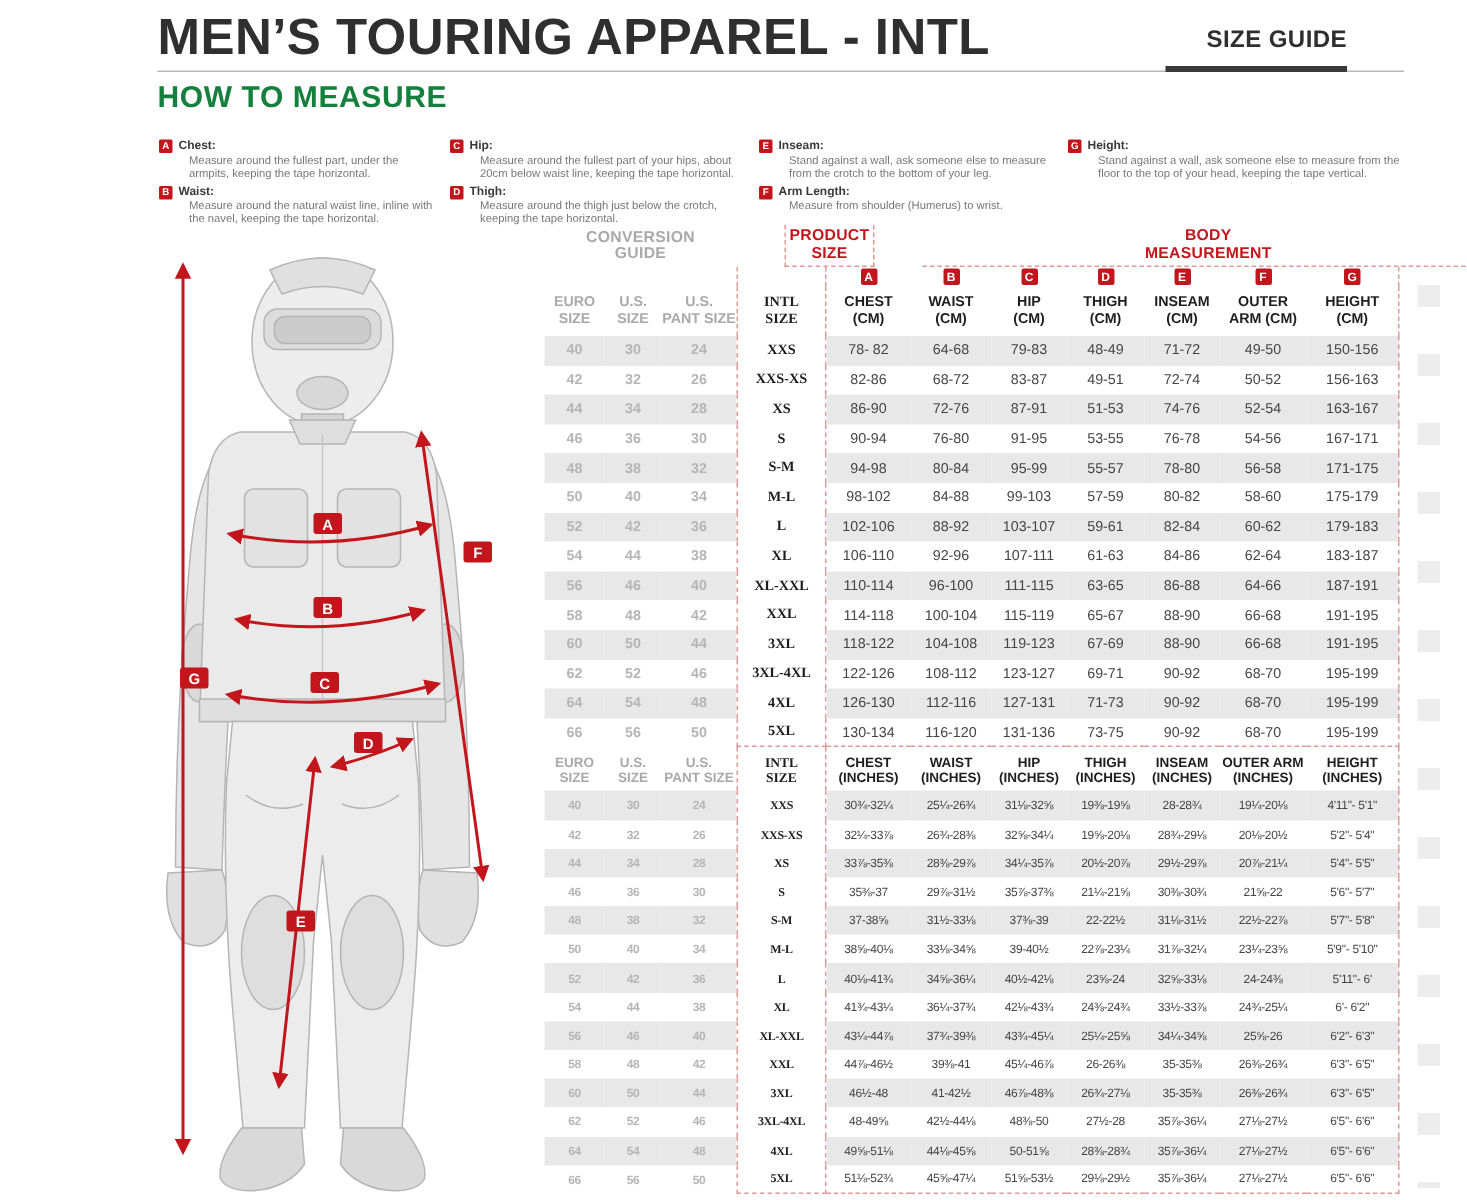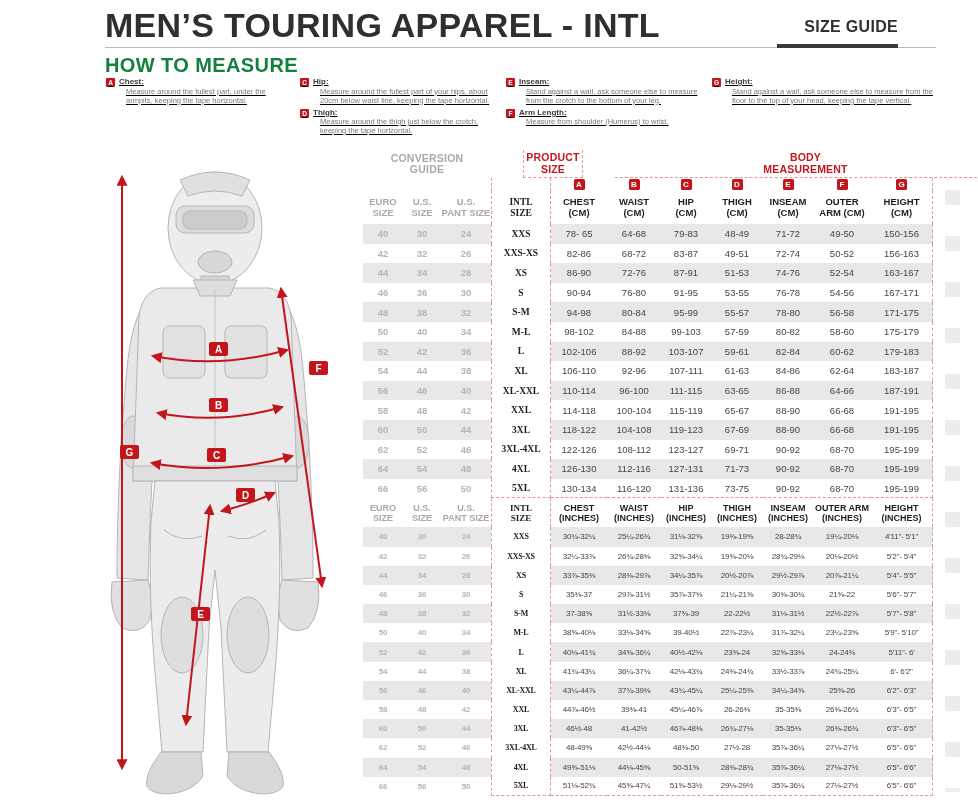--- a/index.html
+++ b/index.html
@@ -15,21 +15,21 @@
   .page{position:relative;width:978px;height:800px;background:#fff;overflow:hidden;}
 
   
   .title{position:absolute;left:105px;top:6px;font-size:34px;font-weight:800;letter-spacing:.3px;color:var(--ink);}
   .size-guide{position:absolute;right:80px;top:18px;font-size:16px;font-weight:800;color:var(--ink);letter-spacing:.3px;}
   .hdr-rule{position:absolute;left:105px;right:42px;top:47px;border-top:1px solid #b9b9b9;}
   .sg-bar{position:absolute;right:80px;top:44px;width:121px;height:4px;background:#3a3a3a;}
 
   
   .htm-heading{position:absolute;left:105px;top:54px;font-size:20px;font-weight:800;color:#15803d;letter-spacing:.4px;}
-  .legend{position:absolute;left:106px;top:77px;right:36px;display:grid;grid-template-columns:186px 198px 198px auto;column-gap:8px;text-decoration:underline;}
+  .legend{position:absolute;left:106px;top:92px;right:36px;display:grid;grid-template-columns:186px 198px 198px auto;column-gap:8px;}
   .legend-item{display:grid;grid-template-columns:13px 1fr;margin-bottom:3px;}
   .lbadge{width:9px;height:9px;background:var(--red);color:#fff;font-size:6.5px;font-weight:700;display:flex;align-items:center;justify-content:center;border-radius:1px;margin-top:1px;}
   .lname{font-size:8px;font-weight:700;color:#3a3a3a;line-height:9.5px;}
   .ltext{font-size:7.5px;color:#777;line-height:9px;padding-left:7px;}
 
   
   .figure{position:absolute;left:60px;top:150px;width:300px;height:650px;}
 
   
   .checker{position:absolute;right:18px;top:190px;bottom:8px;width:15px;
@@ -77,20 +77,27 @@
   <div class="sg-bar"></div>
 
   <div class="htm-heading">HOW TO MEASURE</div>
   <div class="legend">
       <div class="legend-col">
         <div class="legend-item">
           <div class="lbadge">A</div>
           <div class="">
             <div class="lname">Chest:</div>
             <div class="ltext">Measure around the fullest part, under the armpits, keeping the tape horizontal.</div>
+          </div>
+        </div>
+        <div class="legend-item">
+          <div class="lbadge">B</div>
+          <div class="">
+            <div class="lname">Waist:</div>
+            <div class="ltext">Measure around the natural waist line, inline with the navel, keeping the tape horizontal.</div>
           </div>
         </div>
       </div>
       <div class="legend-col">
         <div class="legend-item">
           <div class="lbadge">C</div>
           <div class="">
             <div class="lname">Hip:</div>
             <div class="ltext">Measure around the fullest part of your hips, about 20cm below waist line, keeping the tape horizontal.</div>
           </div>
@@ -288,21 +295,21 @@
           <div class="td th c10">
             <div>HEIGHT</div>
             <div>(CM)</div>
           </div>
         </div>
         <div class="grid-row trow alt">
           <div class="td c0">40</div>
           <div class="td c1">30</div>
           <div class="td c2">24</div>
           <div class="td c3">XXS</div>
-          <div class="td c4">78- 65</div>
+          <div class="td c4">78- 82</div>
           <div class="td c5">64-68</div>
           <div class="td c6">79-83</div>
           <div class="td c7">48-49</div>
           <div class="td c8">71-72</div>
           <div class="td c9">49-50</div>
           <div class="td c10">150-156</div>
         </div>
         <div class="grid-row trow">
           <div class="td c0">42</div>
           <div class="td c1">32</div>

